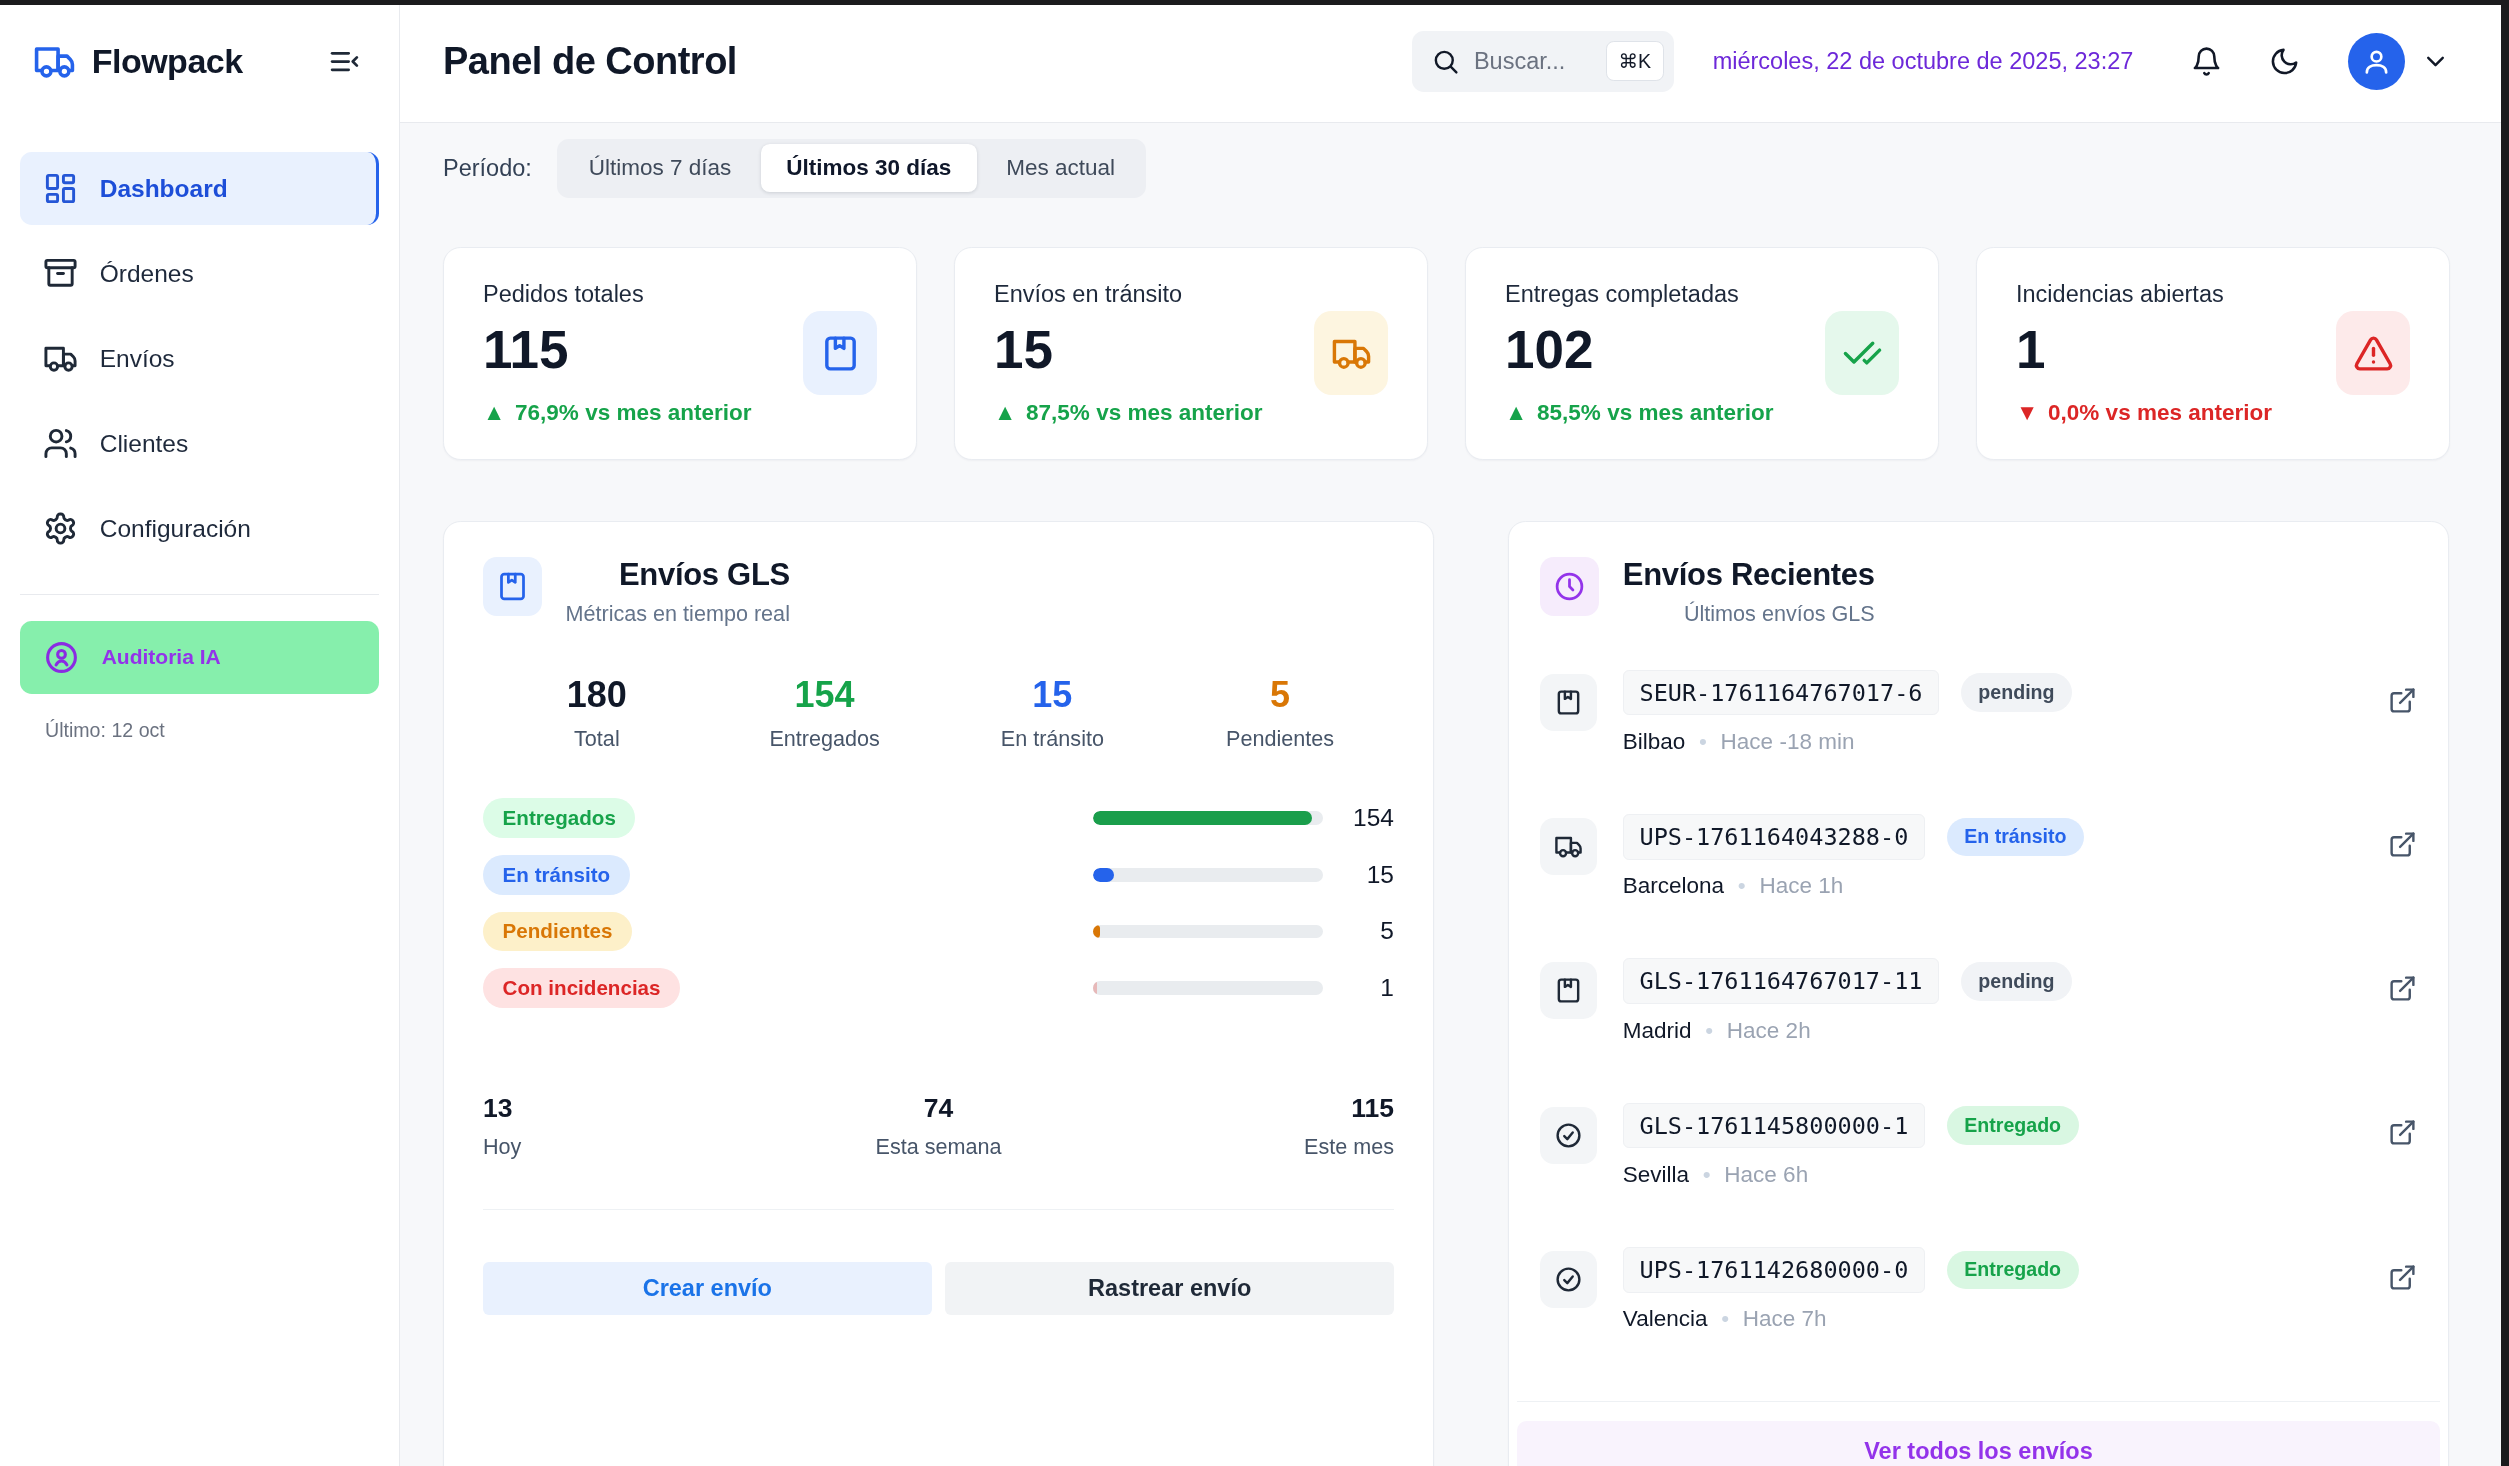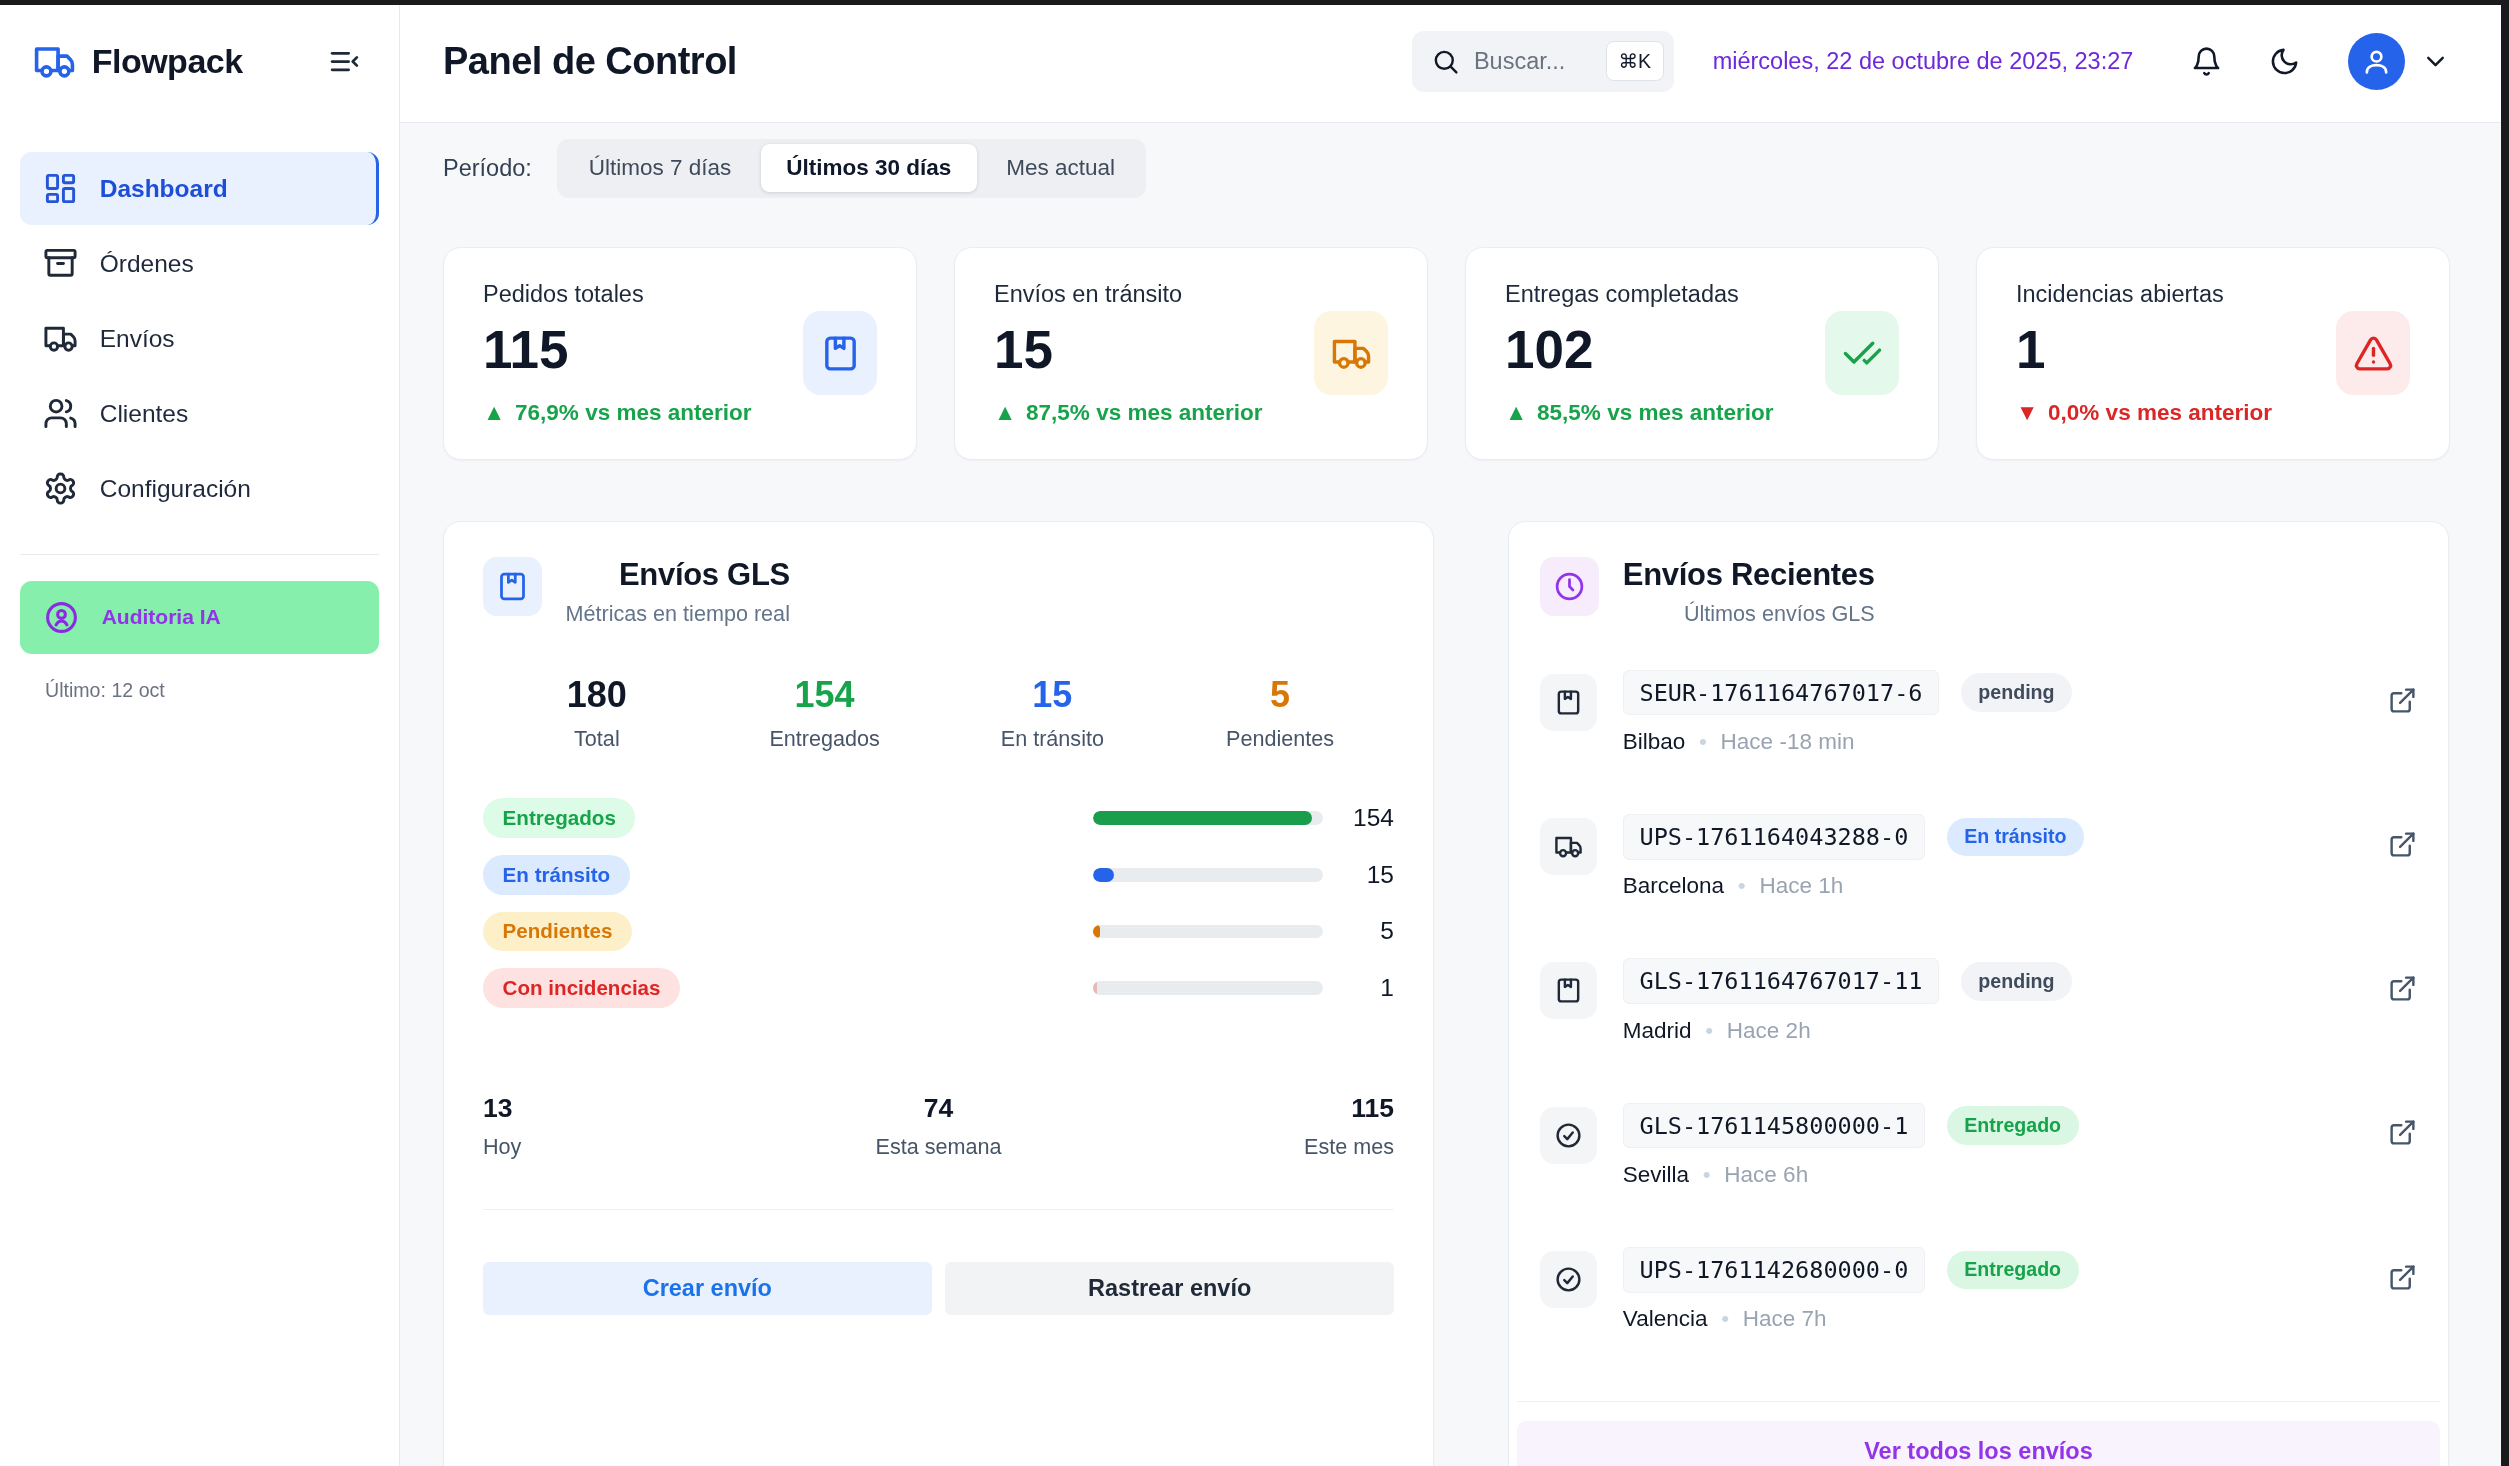--- a/index.html
+++ b/index.html
@@ -12,21 +12,21 @@
 
   
   .sidebar { width:400px; min-width:400px; background:#fff; border-right:1px solid #e8eaee; display:flex; flex-direction:column; }
   .logo-row { height:123px; display:flex; align-items:center; justify-content:space-between; padding:0 35px 0 33px; }
   .brand { display:flex; align-items:center; gap:15.7px; }
   .brand svg { width:43px; height:43px; color:#2563eb; }
   .brand-name { font-size:34px; font-weight:800; letter-spacing:-0.5px; color:#101828; }
   .collapse-btn { width:39px; height:39px; display:grid; place-items:center; color:#1f2937; cursor:pointer; }
   .collapse-btn svg { width:33px; height:33px; }
 
-  .nav { padding:29px 19.6px 0 19.6px; display:flex; flex-direction:column; gap:2px; }
+  .nav { padding:29px 19.6px 0 19.6px; display:flex; flex-direction:column; gap:12px; }
   .nav-item { display:flex; align-items:center; gap:21.6px; height:73px; padding:0 23.5px; border-radius:11.8px;
               font-size:24.5px; color:#1e293b; cursor:pointer; }
   .nav-item svg { width:35px; height:35px; color:#1f2937; }
   .nav-item.active { background:#e9f1fe; color:#1d4ed8; border-right:3.9px solid #2563eb; font-weight:600; }
   .nav-item.active svg { color:#2456d6; }
   .nav-divider { border-top:1px solid #e8eaee; margin:29px 19.6px 25.5px 19.6px; }
   .audit-item { margin:0 19.6px; display:flex; align-items:center; gap:21.6px; height:73px; padding:0 23.5px;
                 border-radius:11.8px; background:#86efac; font-size:21px; font-weight:600; color:#9333ea; cursor:pointer; }
   .audit-item svg { width:37px; height:37px; color:#8a2be2; }
   .audit-last { font-size:19.6px; color:#6b7280; padding:25.5px 0 0 45px; }

